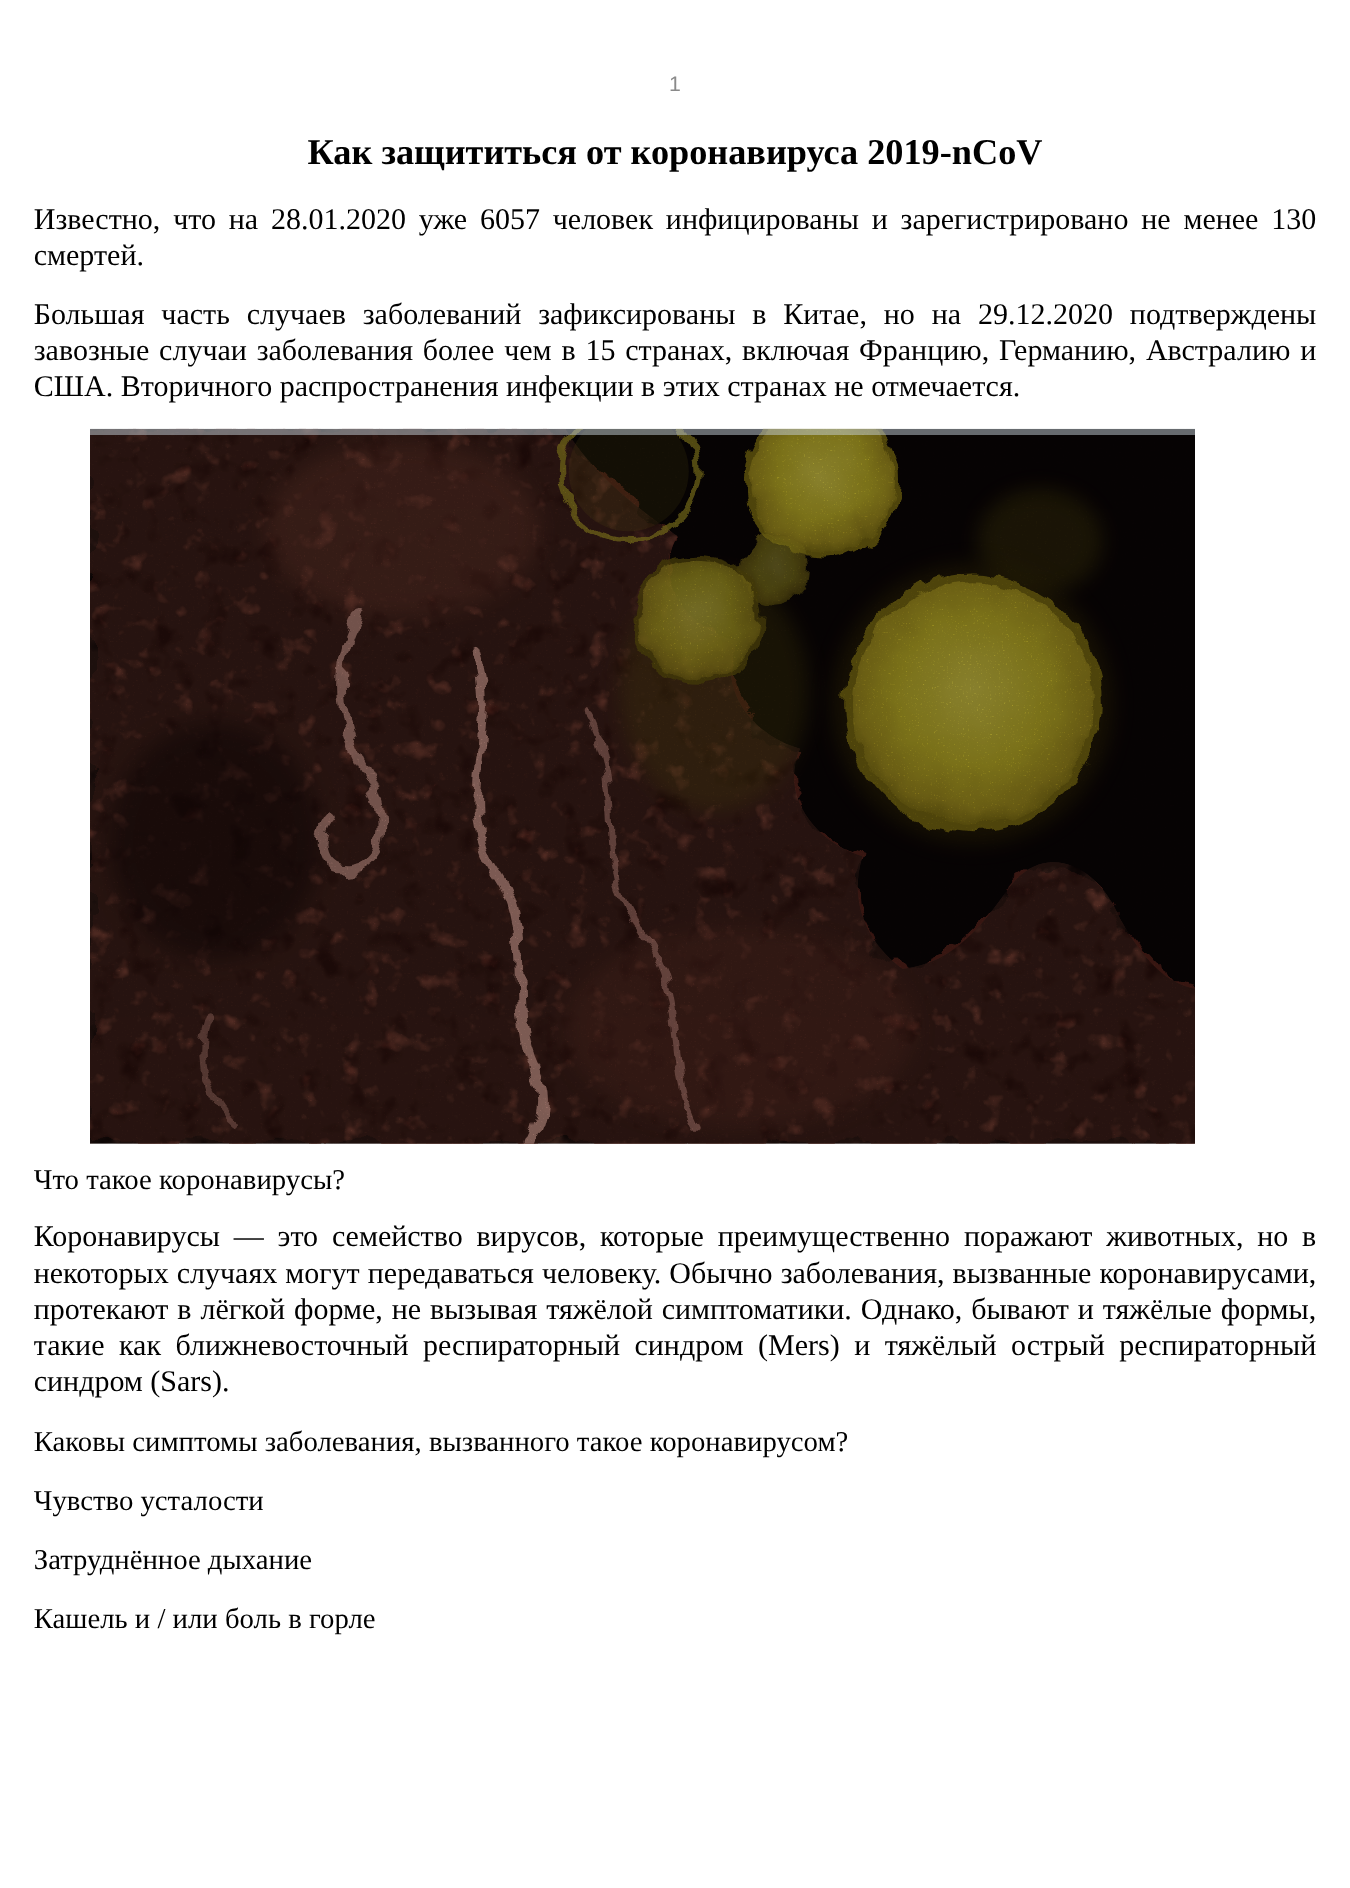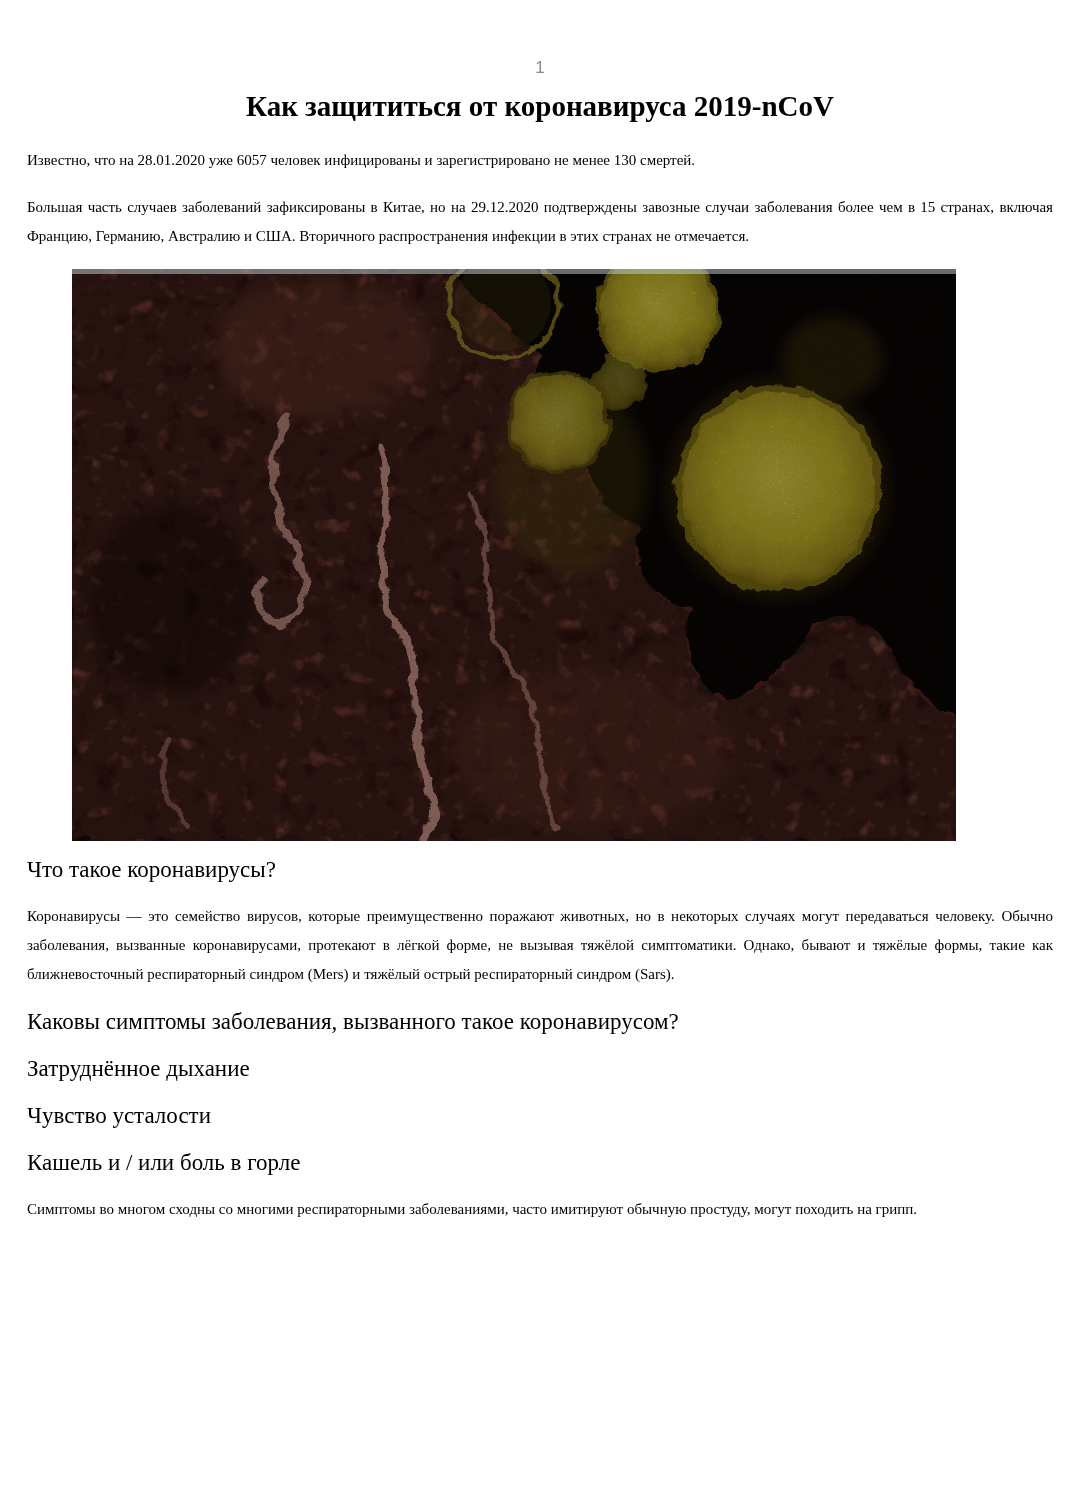--- a/index.html
+++ b/index.html
@@ -13,25 +13,25 @@
   }
   .page { padding:58px 27px 0 27px; }
   .page-number {
     font-family:"Liberation Sans", sans-serif;
     font-size:17px; color:#8a8a8a;
     text-align:center; height:22px;
   }
   .doc-title {
     font-size:29px; font-weight:bold;
     text-align:center;
-    margin:8px 0 22px 0;
+    margin:24px 0 22px 0;
     line-height:1.25;
   }
   p.body-par {
-    font-size:15px; line-height:29px;
+    font-size:24px; line-height:29px;
     text-align:justify;
     margin:0 0 18px 0;
   }
   p.symptom-par {
     font-size:23px; line-height:29px;
     text-align:left;
     margin:0 0 18px 0;
   }
   h2.sub-heading {
     font-size:23px; line-height:29px;
@@ -137,19 +137,18 @@
       </g>
     </svg>
   </div>
 
   <h2 class="sub-heading">Что такое коронавирусы?</h2>
 
   <p class="body-par">Коронавирусы — это семейство вирусов, которые преимущественно поражают животных, но в некоторых случаях могут передаваться человеку. Обычно заболевания, вызванные коронавирусами, протекают в лёгкой форме, не вызывая тяжёлой симптоматики. Однако, бывают и тяжёлые формы, такие как ближневосточный респираторный синдром (Mers) и тяжёлый острый респираторный синдром (Sars).</p>
 
   <h2 class="sub-heading">Каковы симптомы заболевания, вызванного такое коронавирусом?</h2>
 
+  <p class="symptom-par">Чувство усталости</p>
   <p class="symptom-par">Затруднённое дыхание</p>
-  <p class="symptom-par">Чувство усталости</p>
   <p class="symptom-par">Кашель и / или боль в горле</p>
 
-  <p class="body-par">Симптомы во многом сходны со многими респираторными заболеваниями, часто имитируют обычную простуду, могут походить на грипп.</p>
 
 </div>
 
 </body></html>

